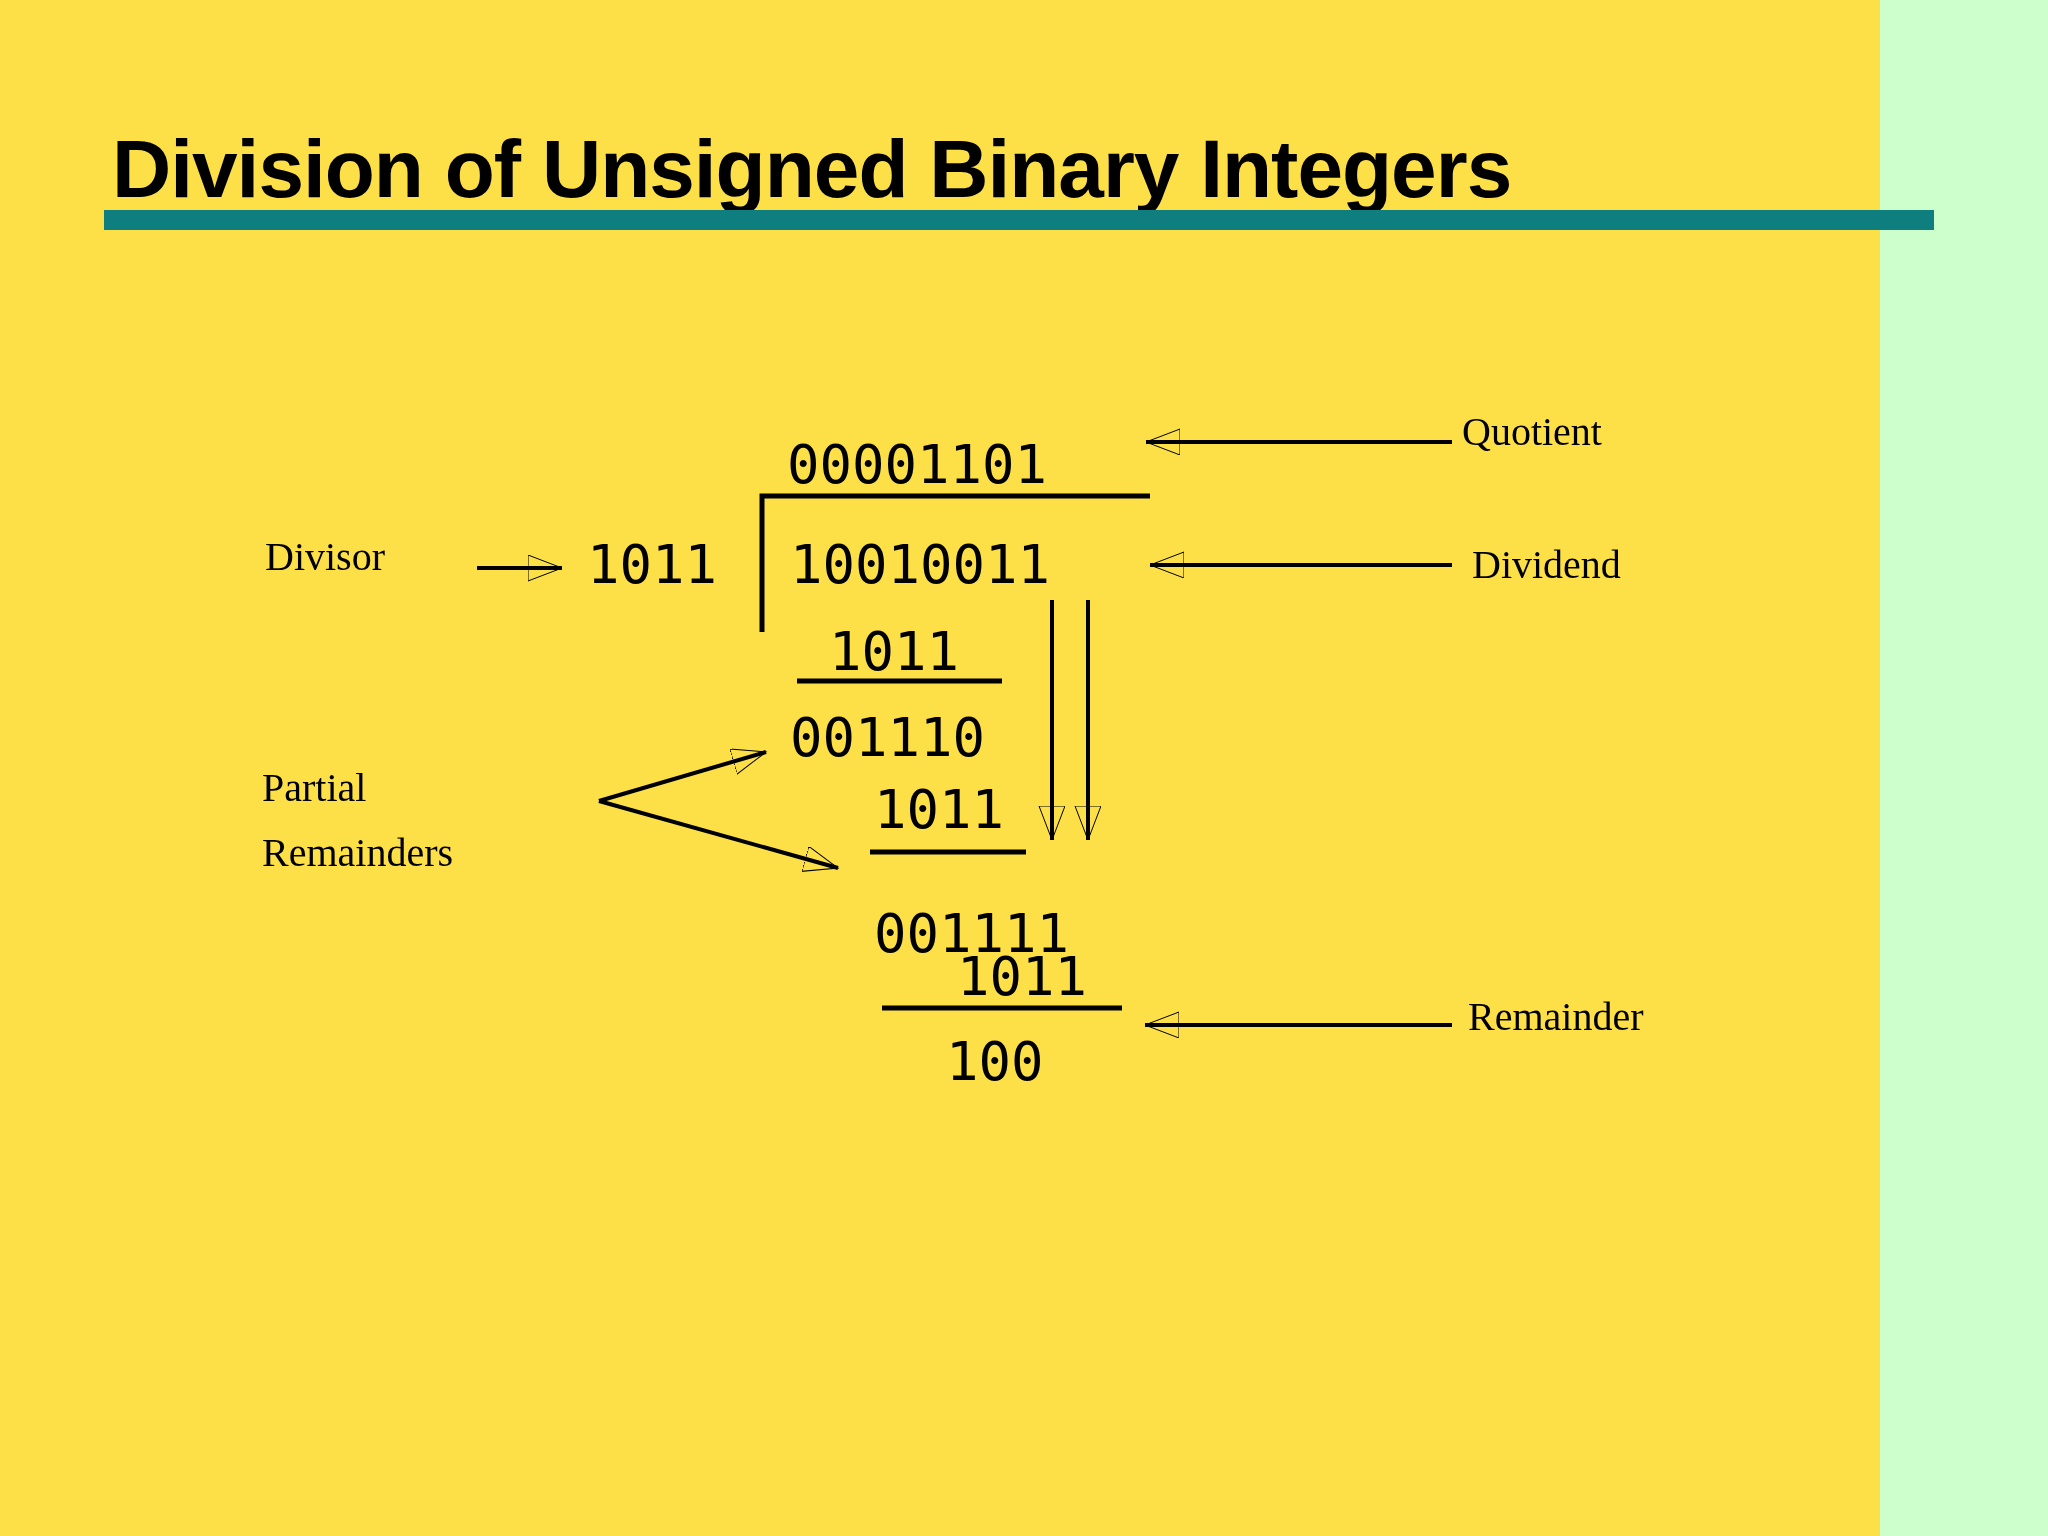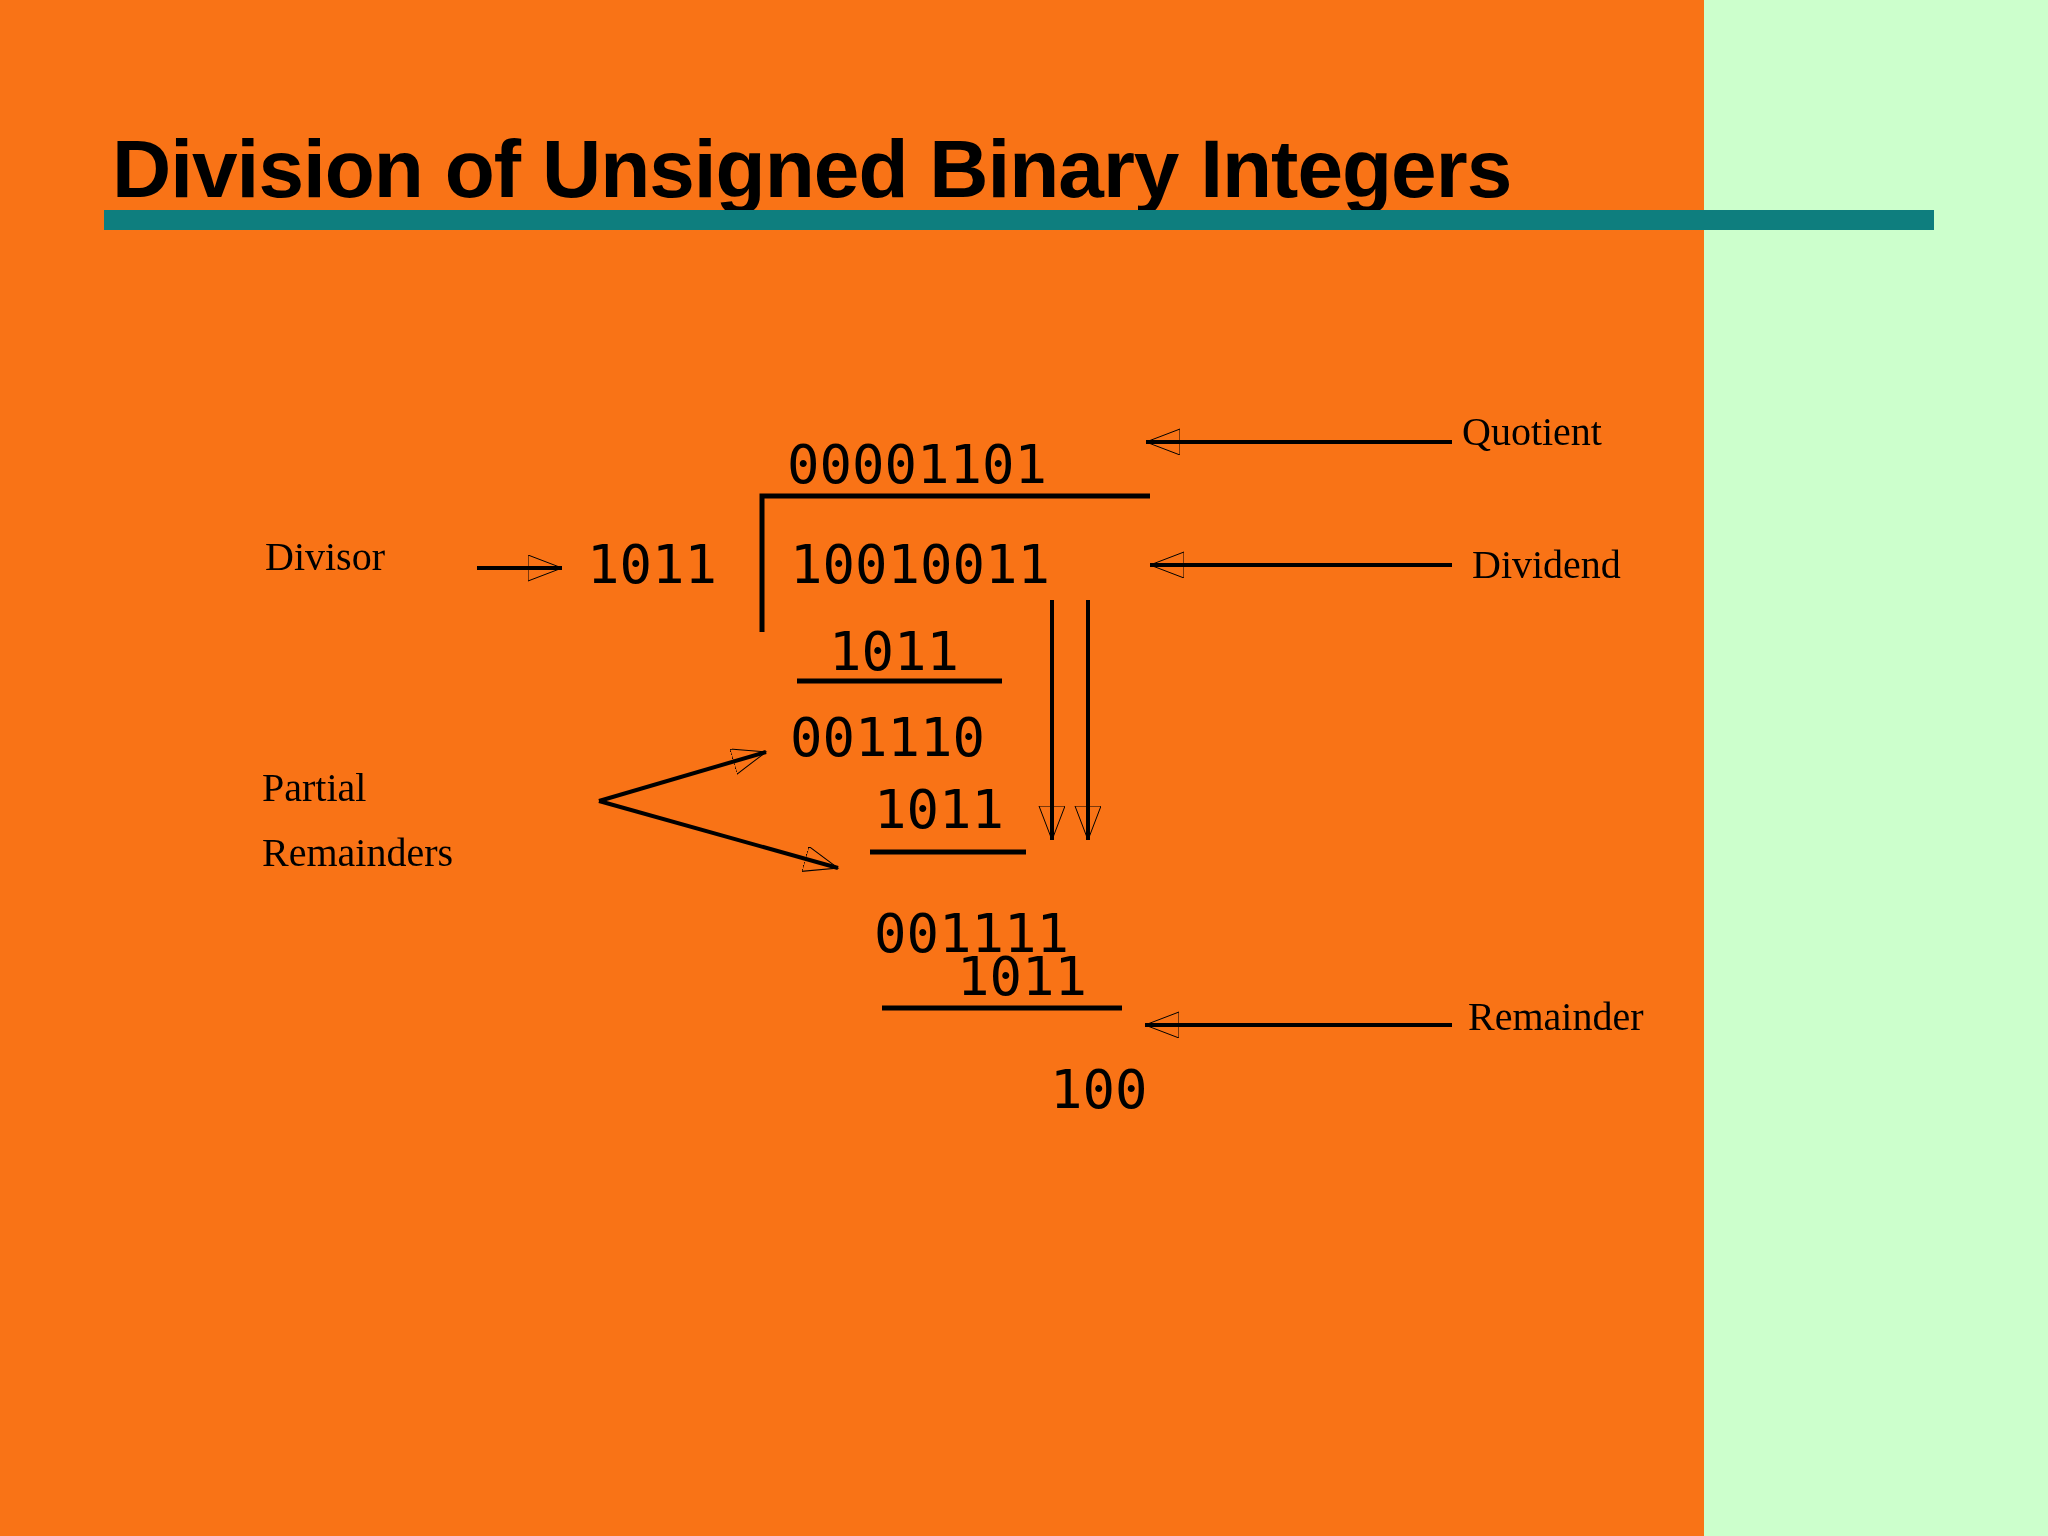--- a/index.html
+++ b/index.html
@@ -4,22 +4,22 @@
 <style>
   html, body { margin: 0; padding: 0; }
   body {
     width: 2048px; height: 1536px;
     background: #ccffcc;
     overflow: hidden;
     font-family: "Liberation Sans", sans-serif;
   }
   #slide {
     position: relative;
-    width: 1704px; height: 1536px;
-    background: #f97316;
+    width: 1880px; height: 1536px;
+    background: #fde047;
   }
   .title {
     position: absolute;
     left: 112px; top: 128px;
     font-family: "Liberation Sans", sans-serif;
     font-weight: 900;
     font-size: 82px;
     letter-spacing: -1px;
     color: #000;
     line-height: 1;
@@ -64,21 +64,21 @@
   <div class="title-rule"></div>
 
   <div class="mono" style="left:787px; top:438px;">00001101</div>
   <div class="mono" style="left:587px; top:538px;">1011</div>
   <div class="mono" style="left:790px; top:538px;">10010011</div>
   <div class="mono" style="left:829px; top:625px;">1011</div>
   <div class="mono" style="left:790px; top:711px;">001110</div>
   <div class="mono" style="left:874px; top:783px;">1011</div>
   <div class="mono" style="left:874px; top:886px;margin-top:21px;">001111</div>
   <div class="mono" style="left:957px; top:950px;">1011</div>
-  <div class="mono" style="left:1050px; top:1035px;margin-top:28px;">100</div>
+  <div class="mono" style="left:946px; top:1035px;">100</div>
 
   <div class="serif" style="left:265px;  top:537px;">Divisor</div>
   <div class="serif" style="left:262px;  top:744px;margin-top:24px;">Partial</div>
   <div class="serif" style="left:262px;  top:833px;">Remainders</div>
   <div class="serif" style="left:1462px; top:412px;">Quotient</div>
   <div class="serif" style="left:1472px; top:545px;">Dividend</div>
   <div class="serif" style="left:1468px; top:997px;">Remainder</div>
 
   <svg class="overlay" viewBox="0 0 2048 1536" xmlns="http://www.w3.org/2000/svg">
     <defs>

